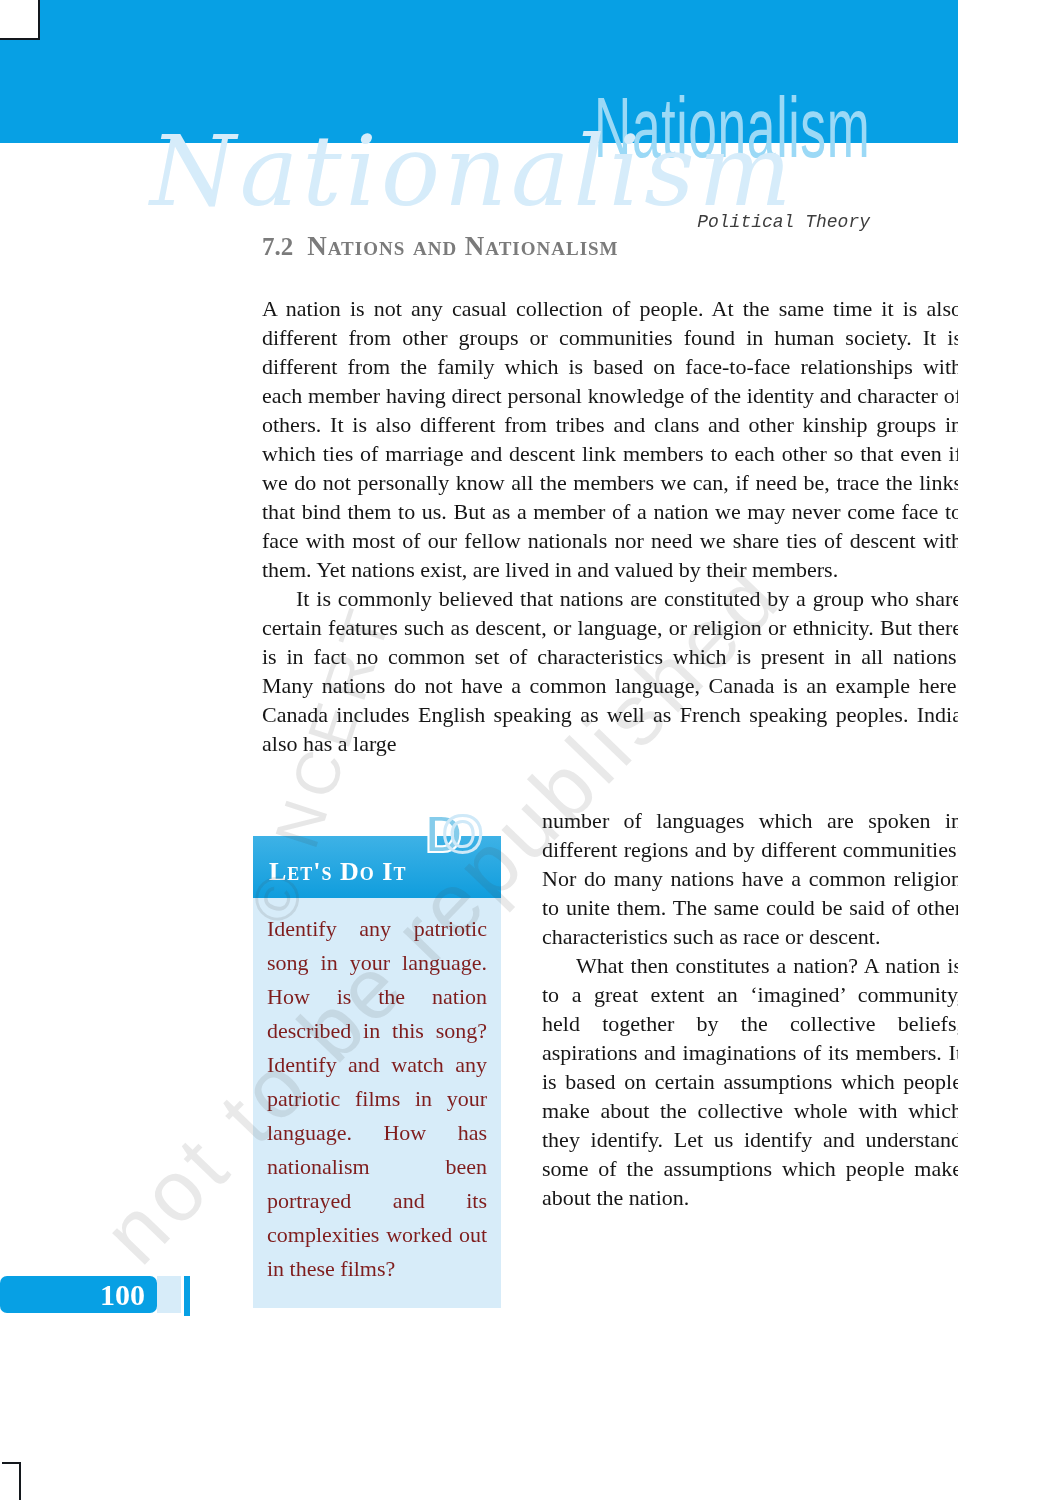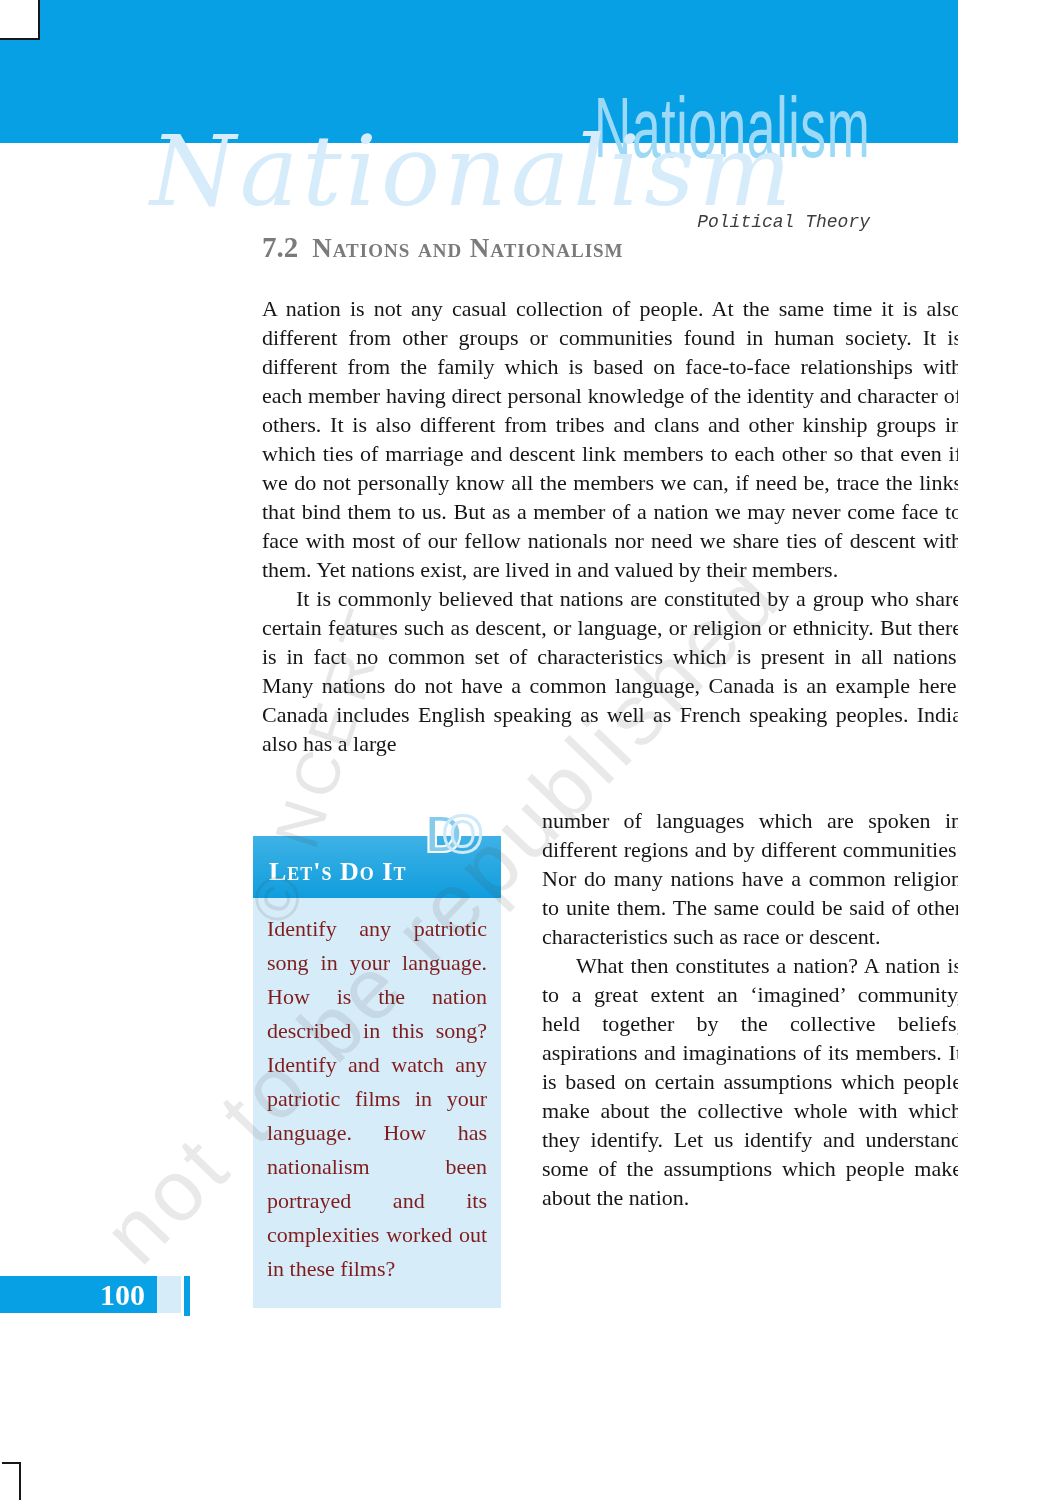--- a/index.html
+++ b/index.html
@@ -22,21 +22,21 @@
 
   
   .script-title{position:absolute;left:150px;top:122px;font-family:"DejaVu Serif",serif;
                 font-style:italic;font-size:98px;line-height:1;color:#d6ecfa;
                 letter-spacing:4px;white-space:nowrap;}
 
   .subtitle{position:absolute;right:88px;top:212px;font-family:Liberation Mono, monospace;
             font-style:italic;font-size:18px;color:#3d3d3d;}
 
   .section-heading{position:absolute;left:262px;top:231px;color:#7b7b7b;white-space:nowrap;}
-  .sec-num{font-weight:bold;font-size:29px;margin-right:14px;}
+  .sec-num{font-weight:bold;font-size:25px;margin-right:14px;}
   .sec-title{font-weight:bold;font-size:27px;font-variant:small-caps;letter-spacing:1px;}
 
   
   .content{position:absolute;left:262px;top:294px;width:700px;font-size:22px;
            line-height:29px;color:#161616;text-align:justify;z-index:2;}
   .content p{margin:0;}
   .p2{margin-top:16px;text-indent:34px;}
   .row{display:flex;margin-top:0;}
   .leftcol{flex:none;width:280px;position:relative;}
   .rightcol{flex:1;margin-top:48px;}
@@ -53,21 +53,21 @@
 
   
   .do-graphic{position:absolute;left:163px;top:50px;z-index:3;font-family:"Liberation Sans",sans-serif;
               font-weight:bold;font-size:52px;line-height:1;white-space:nowrap;}
   .do-d{color:#85cceb;-webkit-text-stroke:2px #ffffff;text-shadow:0 0 1px #fff;}
   .do-o{color:transparent;-webkit-text-stroke:3px #cfe9f8;margin-left:-20px;}
 
   
   .page-num-bar{position:absolute;left:0;top:1276px;width:157px;height:37px;background:#07a0e4;
                 color:#ffffff;font-weight:bold;font-size:30px;display:flex;align-items:center;
-                justify-content:flex-end;padding-right:12px;box-sizing:border-box;}
+                justify-content:flex-end;padding-right:12px;box-sizing:border-box;border-radius:7px;}
   .page-num-lightsq{position:absolute;left:157px;top:1276px;width:24px;height:37px;background:#d7ecf9;}
   .page-num-tick{position:absolute;left:184px;top:1276px;width:6px;height:40px;background:#07a0e4;}
 
   .footer-year{position:absolute;left:0;top:1428px;width:1050px;text-align:right;
                font-family:"Liberation Sans",sans-serif;font-size:16px;color:#222222;}
 
   
   .wm{position:absolute;z-index:5;pointer-events:none;font-family:"Liberation Sans",sans-serif;
       white-space:nowrap;line-height:1;}
   .wm-ncert{left:300px;top:868px;font-size:62px;letter-spacing:8px;color:rgba(70,70,70,0.13);

